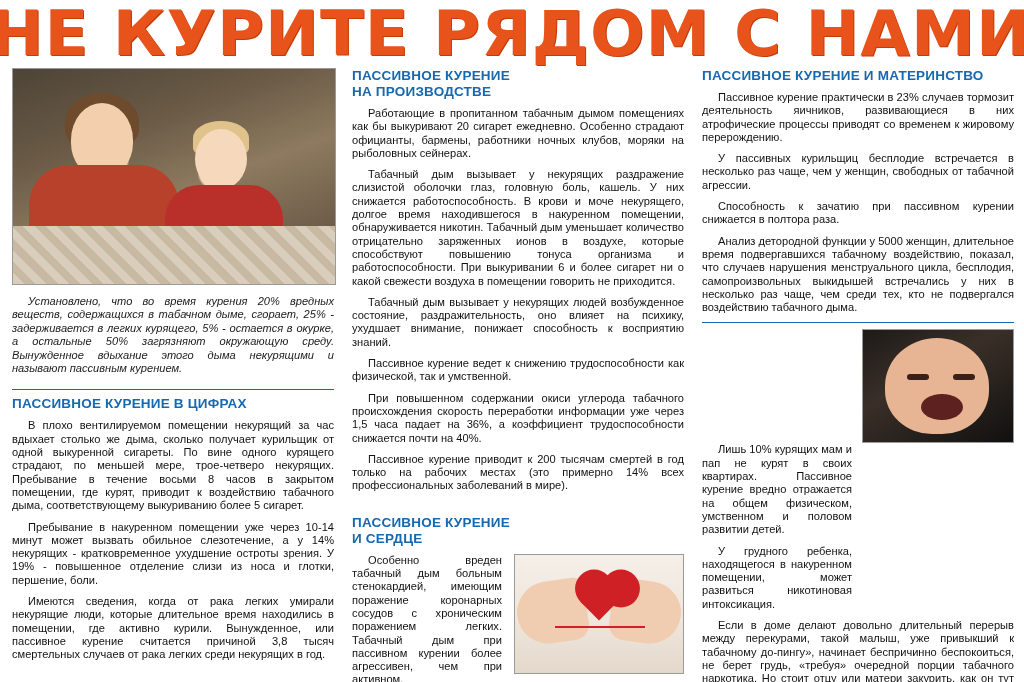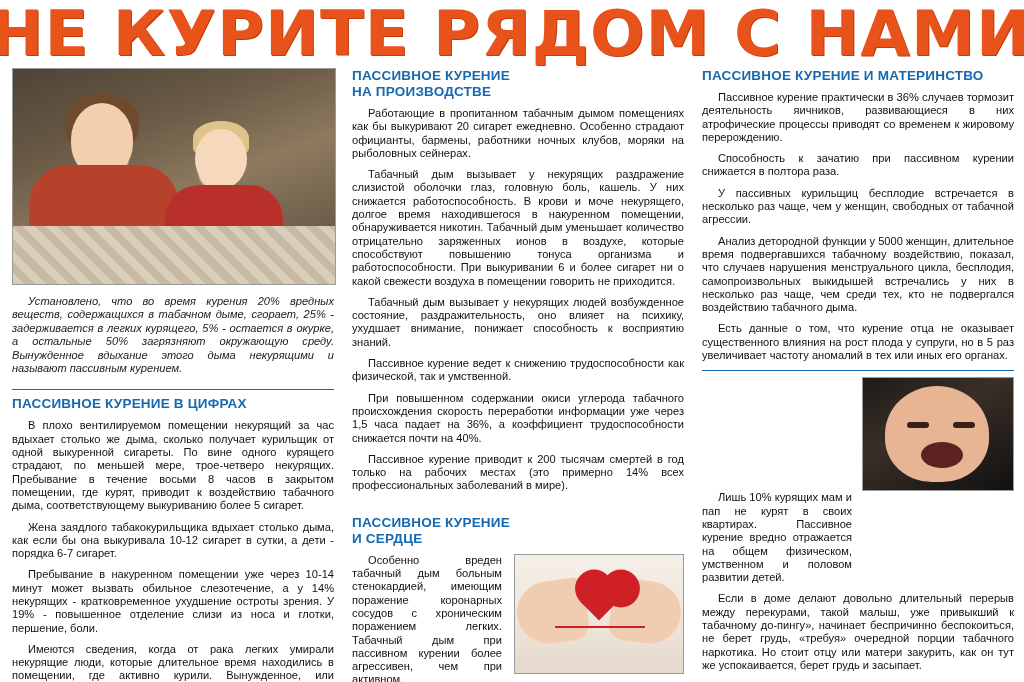--- a/index.html
+++ b/index.html
@@ -133,21 +133,20 @@
       <div class="c-body" style="position:absolute;"></div>
       <div class="blanket"></div>
     </div>
 
     <p class="note">Установлено, что во время курения 20% вредных веществ, содержащихся в табачном дыме, сгорает, 25% - задерживается в легких курящего, 5% - остается в окурке, а остальные 50% загрязняют окружающую среду. Вынужденное вдыхание этого дыма некурящими и называют пассивным курением.</p>
 
     <hr class="rule">
 
     <h2 class="sec">ПАССИВНОЕ КУРЕНИЕ В ЦИФРАХ</h2>
     <p class="body">В плохо вентилируемом помещении некурящий за час вдыхает столько же дыма, сколько получает курильщик от одной выкуренной сигареты. По вине одного курящего страдают, по меньшей мере, трое-четверо некурящих. Пребывание в течение восьми 8 часов в закрытом помещении, где курят, приводит к воздействию табачного дыма, соответствующему выкуриванию более 5 сигарет.</p>
-    <p class="body">Жена заядлого табакокурильщика вдыхает столько дыма, как если бы она выкуривала 10-12 сигарет в сутки, а дети - порядка 6-7 сигарет.</p>
     <p class="body">Пребывание в накуренном помещении уже через 10-14 минут может вызвать обильное слезотечение, а у 14% некурящих - кратковременное ухудшение остроты зрения. У 19% - повышенное отделение слизи из носа и глотки, першение, боли.</p>
     <p class="body">Имеются сведения, когда от рака легких умирали некурящие люди, которые длительное время находились в помещении, где активно курили. Вынужденное, или пассивное курение считается причиной 3,8 тысяч смертельных случаев от рака легких среди некурящих в год.</p>
   </div>
 
   <div class="col col2" style="top:68px;">
     <h2 class="sec">
       <span>ПАССИВНОЕ КУРЕНИЕ</span><br>
       <span>НА ПРОИЗВОДСТВЕ</span>
     </h2>
     <p class="body">Работающие в пропитанном табачным дымом помещениях как бы выкуривают 20 сигарет ежедневно. Особенно страдают официанты, бармены, работники ночных клубов, моряки на рыболовных сейнерах.</p>
@@ -170,34 +169,34 @@
       <div class="hand-l" style="left:2px;top:26px;width:70px;height:62px;"></div>
       <div class="hand-r" style="right:2px;top:26px;width:70px;height:62px;"></div>
       <div class="heart" style="top:34px;width:26px;height:26px;"></div>
       <div class="ecg" style="left:40px;top:60px;width:90px;"></div>
     </div>
 
   </div>
 
   <div class="col col3" style="top:68px;">
     <h2 class="sec">ПАССИВНОЕ КУРЕНИЕ И МАТЕРИНСТВО</h2>
-    <p class="body">Пассивное курение практически в 36% случаев тормозит деятельность яичников, развивающиеся в них атрофические процессы приводят со временем к жировому перерождению.</p>
+    <p class="body">Пассивное курение практически в 23% случаев тормозит деятельность яичников, развивающиеся в них атрофические процессы приводят со временем к жировому перерождению.</p>
+    <p class="body">У пассивных курильщиц бесплодие встречается в несколько раз чаще, чем у женщин, свободных от табачной агрессии.</p>
     <p class="body">Способность к зачатию при пассивном курении снижается в полтора раза.</p>
-    <p class="body">У пассивных курильщиц бесплодие встречается в несколько раз чаще, чем у женщин, свободных от табачной агрессии.</p>
     <p class="body">Анализ детородной функции у 5000 женщин, длительное время подвергавшихся табачному воздействию, показал, что случаев нарушения менструального цикла, бесплодия, самопроизвольных выкидышей встречались у них в несколько раз чаще, чем среди тех, кто не подвергался воздействию табачного дыма.</p>
-    <p class="body">Есть данные о том, что курение отца не оказывает существенного влияния на рост плода у супруги, но в 5 раз увеличивает частоту аномалий в тех или иных его органах.</p>
 
     <hr class="rule">
 
     <div class="photo ph-child" style="width:150px;height:112px;float:right;margin:0;">
       <div class="cry-head" style="left:22px;top:8px;width:104px;height:96px;"></div>
       <div class="cry-eye l" style="left:44px;top:44px;"></div>
       <div class="cry-eye r" style="left:90px;top:44px;"></div>
       <div class="cry-mouth" style="left:58px;top:64px;"></div>
     </div>
     <div style="clear:right;"></div>
     <p class="body" style="width:150px;">Лишь 10% курящих мам и пап не курят в своих квартирах. Пассивное курение вредно отражается на общем физическом, умственном и половом развитии детей.</p>
+    <p class="body" style="width:150px;">У грудного ребенка, находящегося в накуренном помещении, может развиться никотиновая интоксикация.</p>
     <div style="clear:both;"></div>
     <p class="body">Если в доме делают довольно длительный перерыв между перекурами, такой малыш, уже привыкший к табачному до-пингу», начинает беспричинно беспокоиться, не берет грудь, «требуя» очередной порции табачного наркотика. Но стоит отцу или матери закурить, как он тут же успокаивается, берет грудь и засыпает.</p>
 
   </div>
 
 </div>
 
 </body></html>

